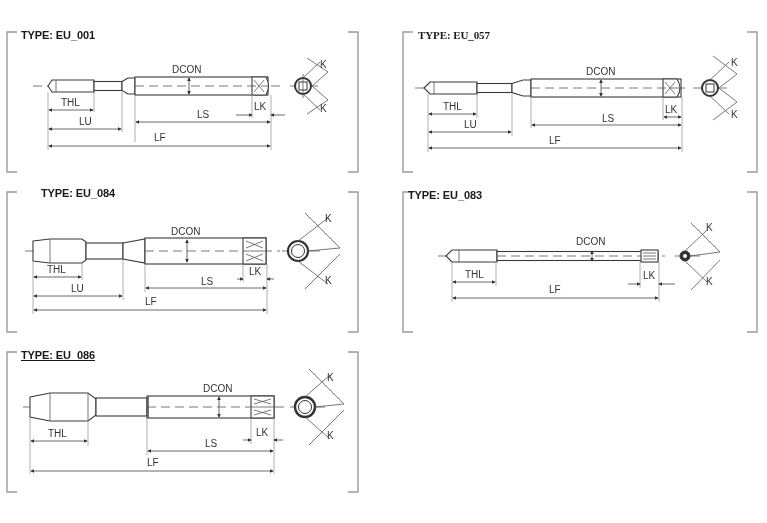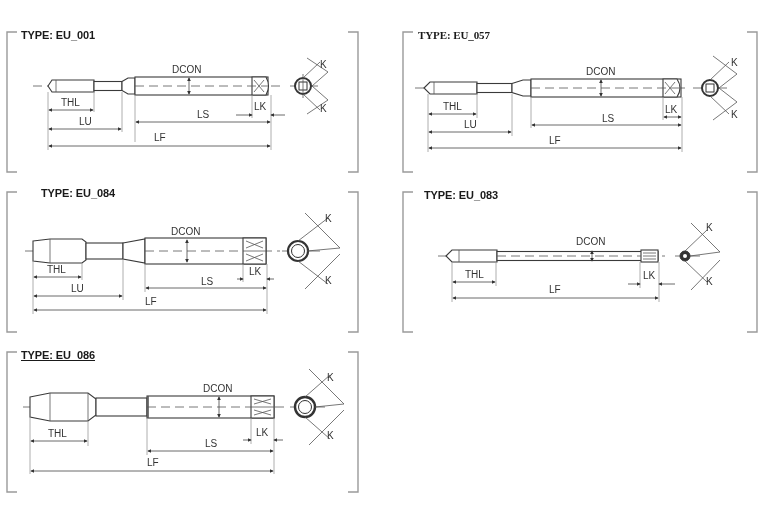--- a/index.html
+++ b/index.html
@@ -227,21 +227,21 @@
       <circle cx="290" cy="76" r="2" fill="#fff"></circle>
       <line class="thin" x1="296" y1="43" x2="325" y2="72"></line>
       <line class="thin" x1="290" y1="71" x2="312" y2="50"></line>
       <line class="thin" x1="295" y1="76" x2="325" y2="72"></line>
       <line class="thin" x1="290" y1="81" x2="312" y2="102"></line>
       <line class="thin" x1="296" y1="110" x2="325" y2="80"></line>
       <text class="lbl" x="311" y="51">K</text>
       <text class="lbl" x="311" y="105">K</text>
     </g>
   </svg>
-  <div class="title" style="left:29px;top:9px;">TYPE: EU_083</div>
+  <div class="title" style="left:13px;top:9px;">TYPE: EU_083</div>
 </div>
 
 <div class="panel" style="left:0;top:340px;width:380px;height:160px;">
   <svg width="380" height="160">
     <defs>
       <marker id="ar5" viewBox="0 0 6 6" refX="5" refY="3" markerWidth="5" markerHeight="5" orient="auto-start-reverse">
           <path d="M0,0 L6,3 L0,6 z" class="arrow"></path>
         </marker>
     </defs>
     <path class="brk" d="M17,12 L7,12 L7,152 L17,152"></path>

